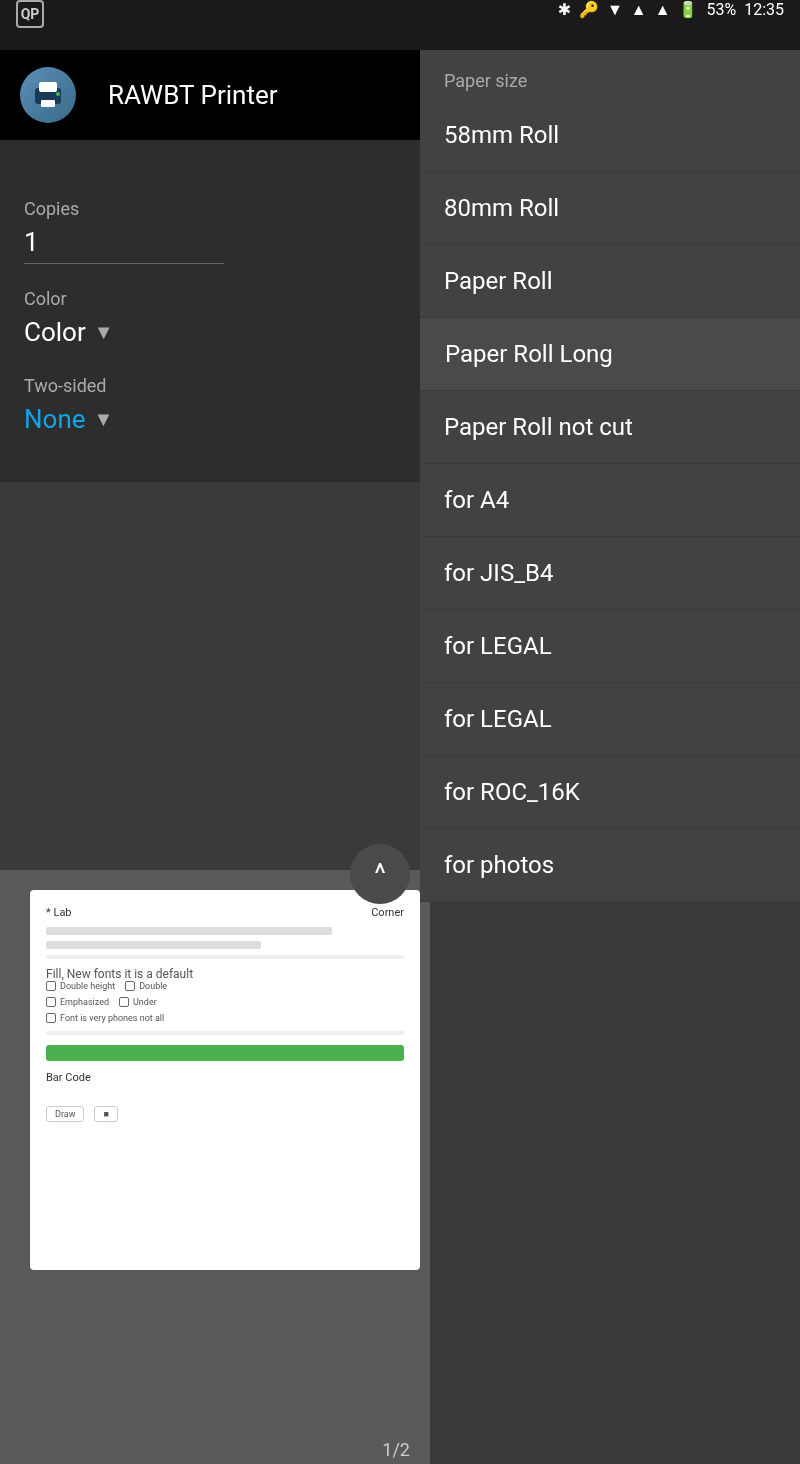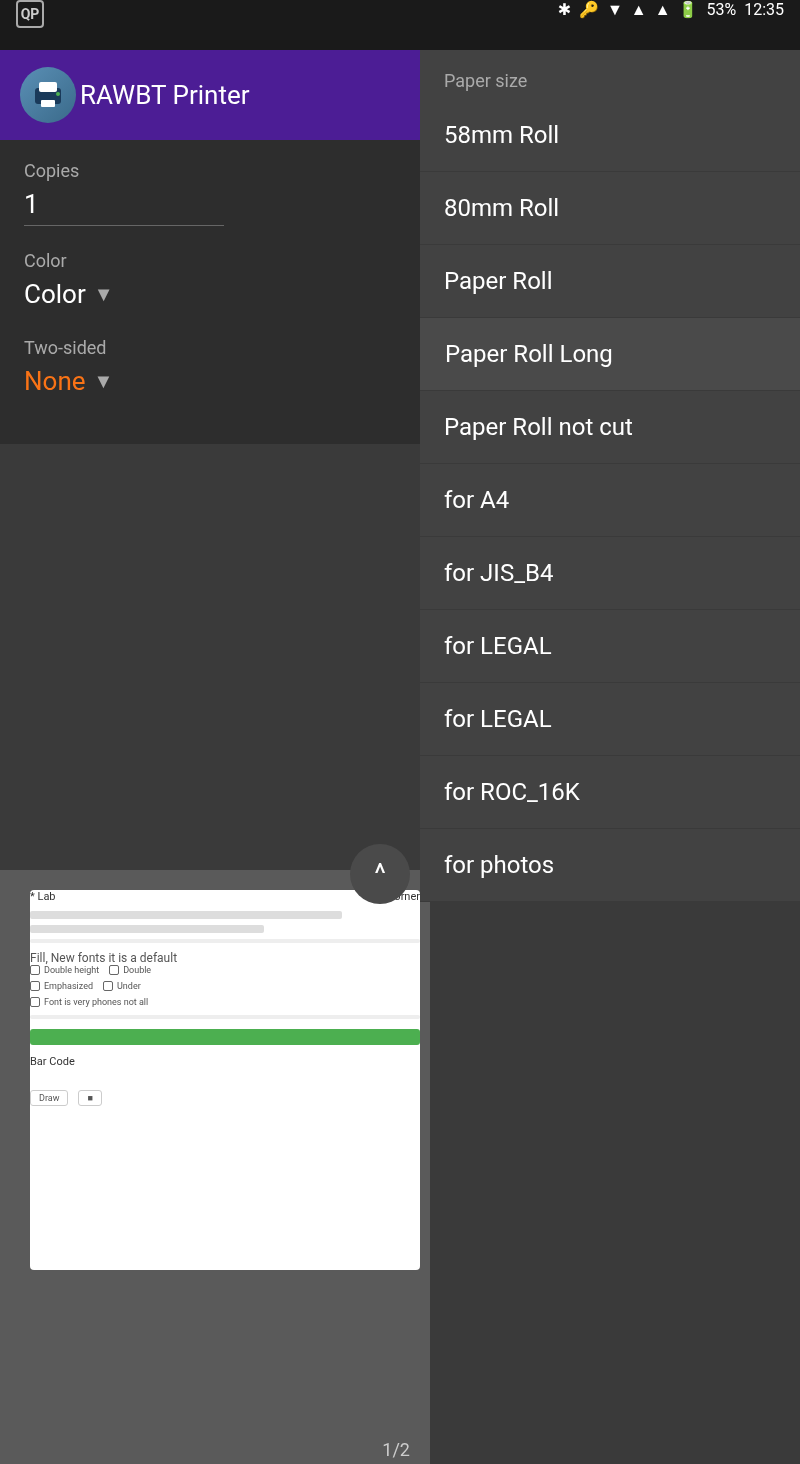--- a/index.html
+++ b/index.html
@@ -45,26 +45,26 @@
       display: flex;
       align-items: center;
       justify-content: center;
       color: #ccc;
       font-size: 14px;
       font-weight: bold;
     }
 
     
     .print-header {
-      background: #4c1d95;
+      background: #000000;
       height: 90px;
       display: flex;
       align-items: center;
       padding: 0 20px;
-      gap: 4px;
+      gap: 32px;
     }
 
     .printer-icon-container {
       width: 56px;
       height: 56px;
       border-radius: 28px;
       background: linear-gradient(135deg, #5a8fb5, #3a6a8a);
       display: flex;
       align-items: center;
       justify-content: center;
@@ -128,20 +128,21 @@
     .select-arrow {
       color: #aaa;
       font-size: 20px;
     }
 
     
     .options-grid {
       display: grid;
       grid-template-columns: 1fr 1fr;
       gap: 1px;
+      margin-top: 38px;
     }
 
     .col-left {
       padding-right: 10px;
     }
 
     
     .paper-size-section {
       position: absolute;
       top: 50px;
@@ -205,20 +206,21 @@
       width: 450px;
       bottom: 0;
       background: #5a5a5a;
       overflow: hidden;
     }
 
     .preview-content {
       background: white;
       margin: 20px 30px;
       border-radius: 4px;
+      padding: 16px;
       height: 380px;
       overflow: hidden;
     }
 
     .preview-header-row {
       display: flex;
       justify-content: space-between;
       margin-bottom: 8px;
     }
 
@@ -359,21 +361,21 @@
         <div class="option-label">Color</div>
         <div class="option-select">
           <span class="option-select-value">Color</span>
           <span class="select-arrow">▼</span>
         </div>
       </div>
 
       <div class="option-row">
         <div class="option-label">Two-sided</div>
         <div class="option-select">
-          <span class="option-select-value" style="color:#f97316;">None</span>
+          <span class="option-select-value" style="color:#0ea5e9;">None</span>
           <span class="select-arrow">▼</span>
         </div>
       </div>
     </div>
 
     <div>
       
     </div>
   </div>
 </div>

